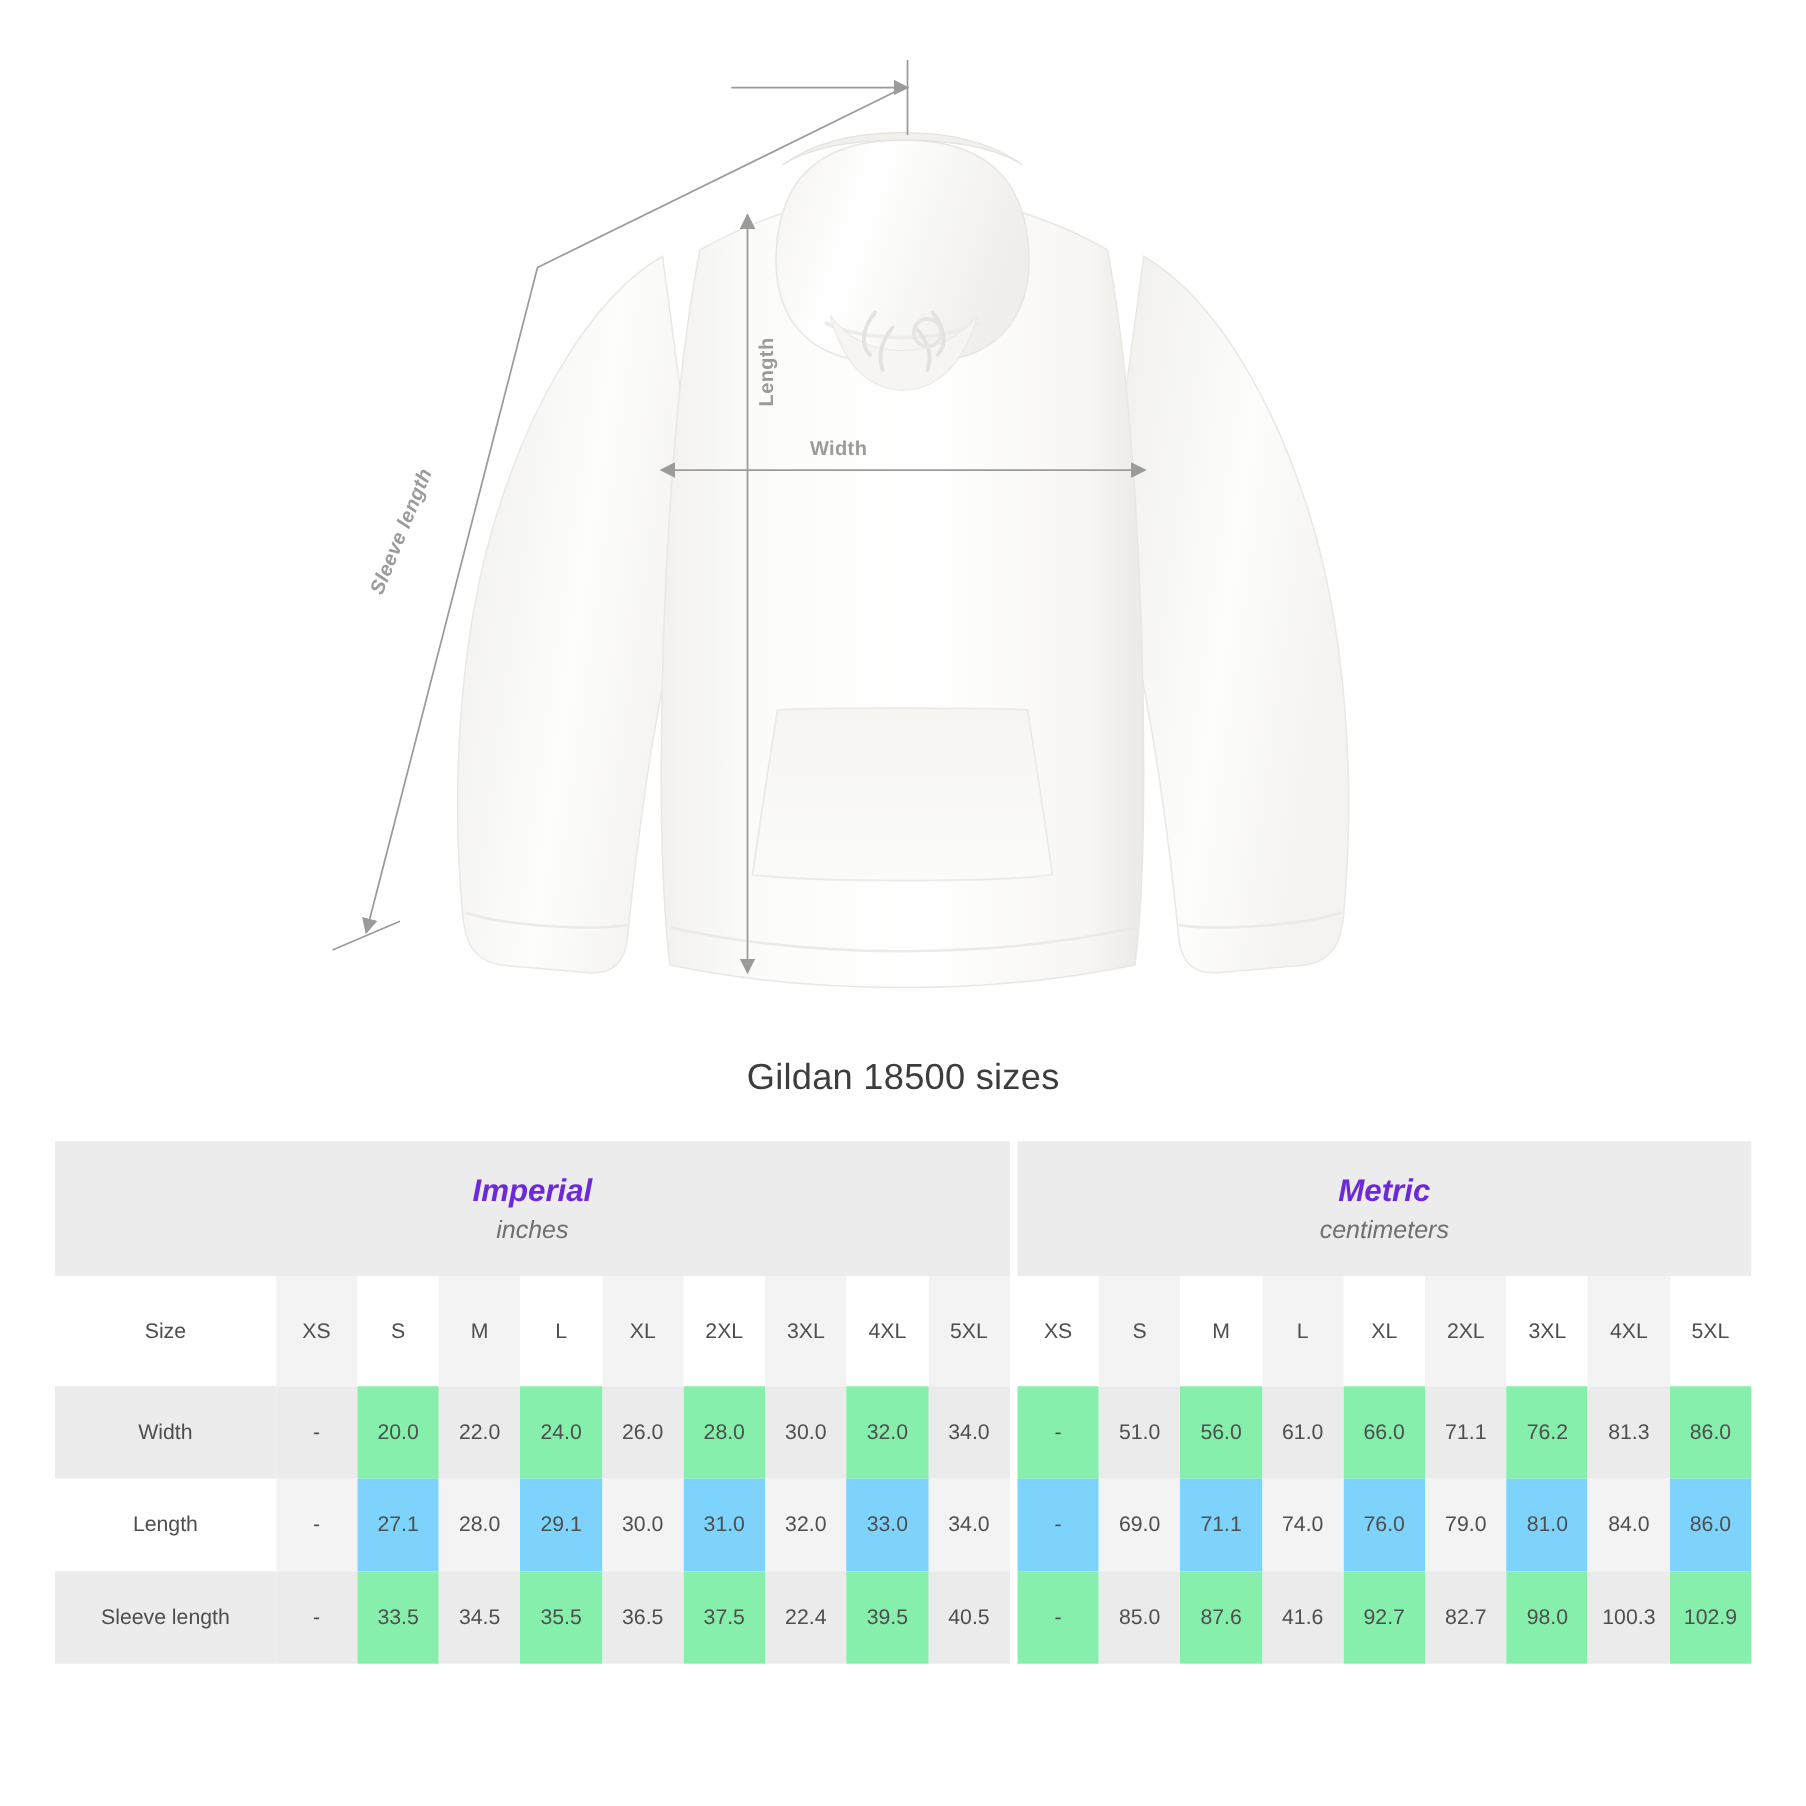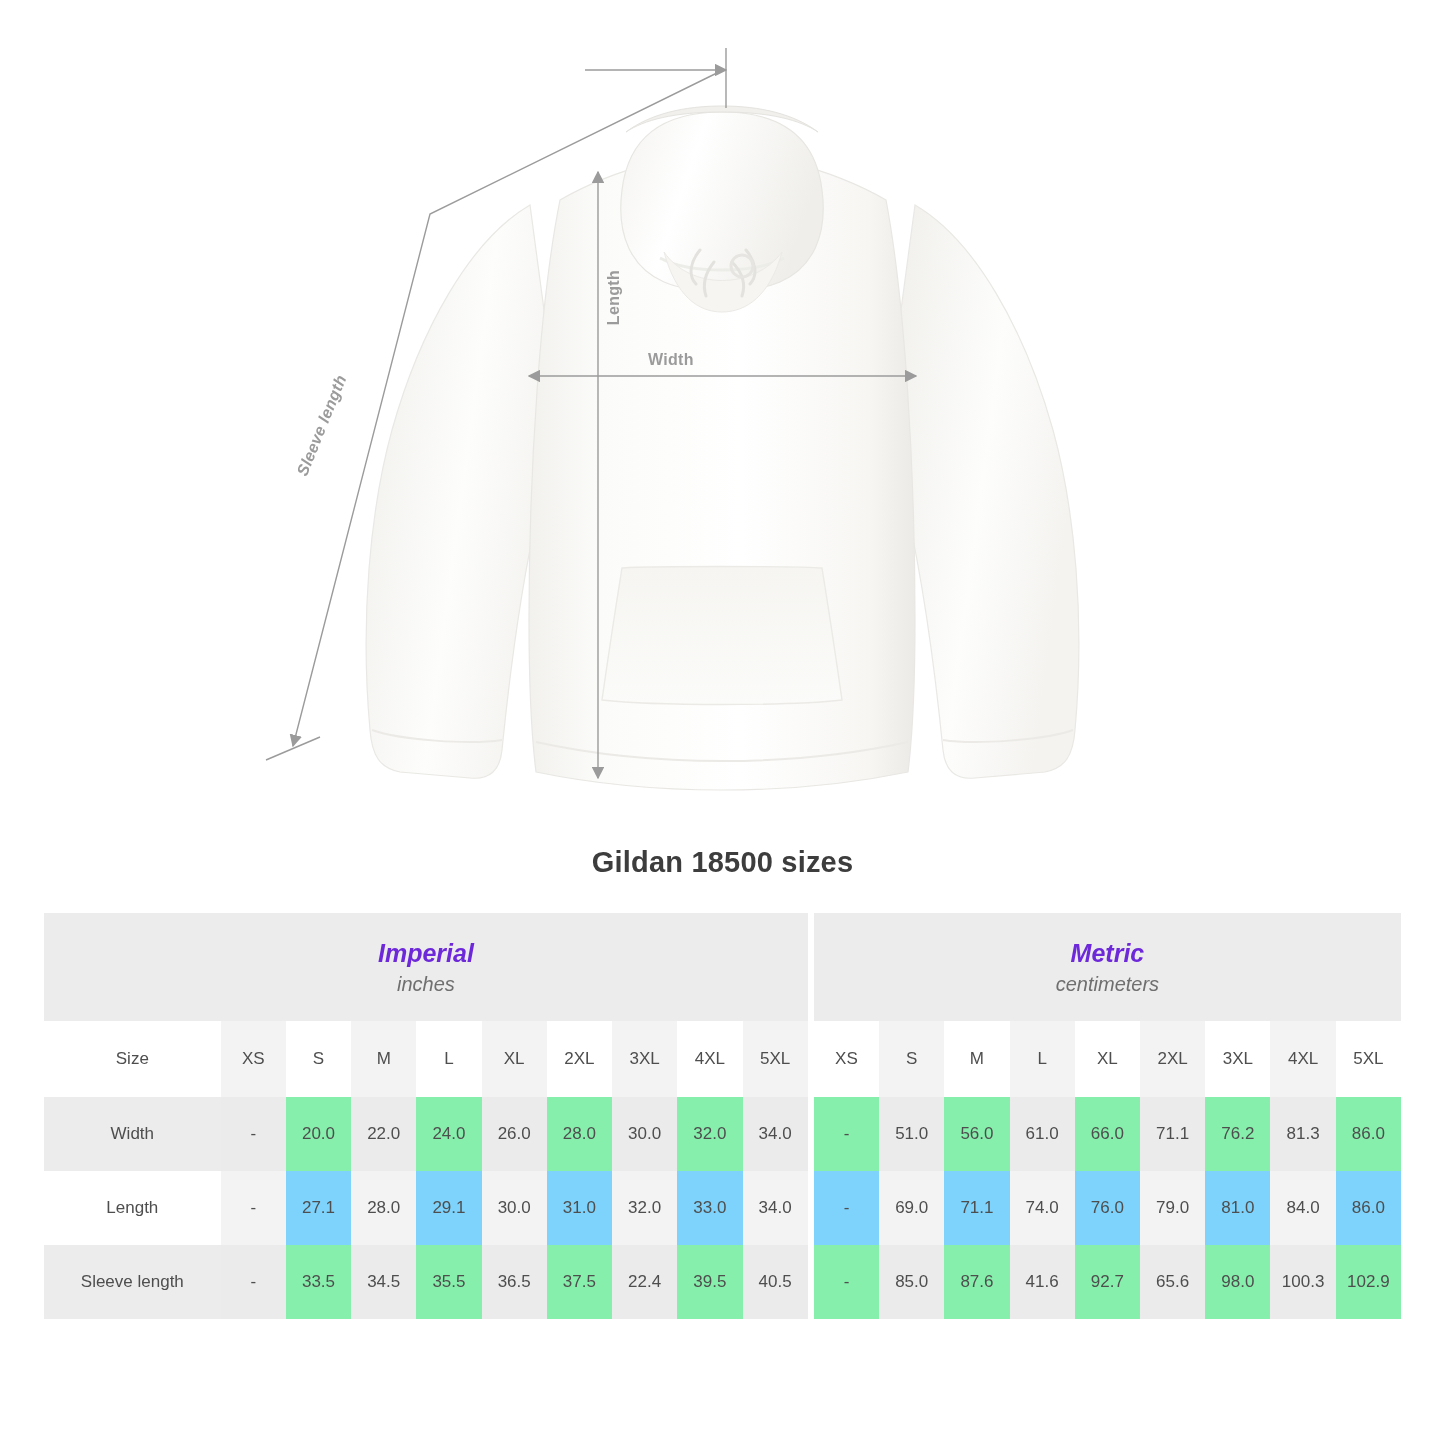--- a/index.html
+++ b/index.html
@@ -63,21 +63,21 @@
     font-style: italic;
   }
 
   
   .title-block {
     text-align: center;
     margin-top: 14px;
   }
   .chart-title {
     font-size: 29px;
-    font-weight: bold;
+    font-weight: normal;
     color: #3d3d3d;
     margin: 16px;
     letter-spacing: 0.2px;
   }
   .chart-note {
     font-size: 17px;
     font-style: italic;
     color: #6f6f6f;
     margin-top: 17px;
   }
@@ -113,21 +113,21 @@
     line-height: 1.25;
   }
   .unit-sub {
     font-size: 20px;
     font-style: italic;
     color: #6f6f6f;
     margin-top: 4px;
   }
 
   .head-row td {
-    height: 76px;
+    height: 88px;
     font-weight: bold;
     font-size: 17px;
     color: #4b4b4b;
     vertical-align: middle;
   }
   .head-row td.rowhead {
     background: #ffffff;
   }
   .head-row td.cell-alt {
     background: #f3f3f3;
@@ -357,21 +357,21 @@
           <td class="cell-plain">37.5</td>
           <td class="cell-alt">22.4</td>
           <td class="cell-plain">39.5</td>
           <td class="cell-alt">40.5</td>
           <td class="sep"></td>
           <td class="cell-plain">-</td>
           <td class="cell-alt">85.0</td>
           <td class="cell-plain">87.6</td>
           <td class="cell-alt">41.6</td>
           <td class="cell-plain">92.7</td>
-          <td class="cell-alt">65.6</td>
+          <td class="cell-alt">82.7</td>
           <td class="cell-plain">98.0</td>
           <td class="cell-alt">100.3</td>
           <td class="cell-plain">102.9</td>
         </tr>
       </tbody>
     </table>
   </div>
 
 </div>
 

